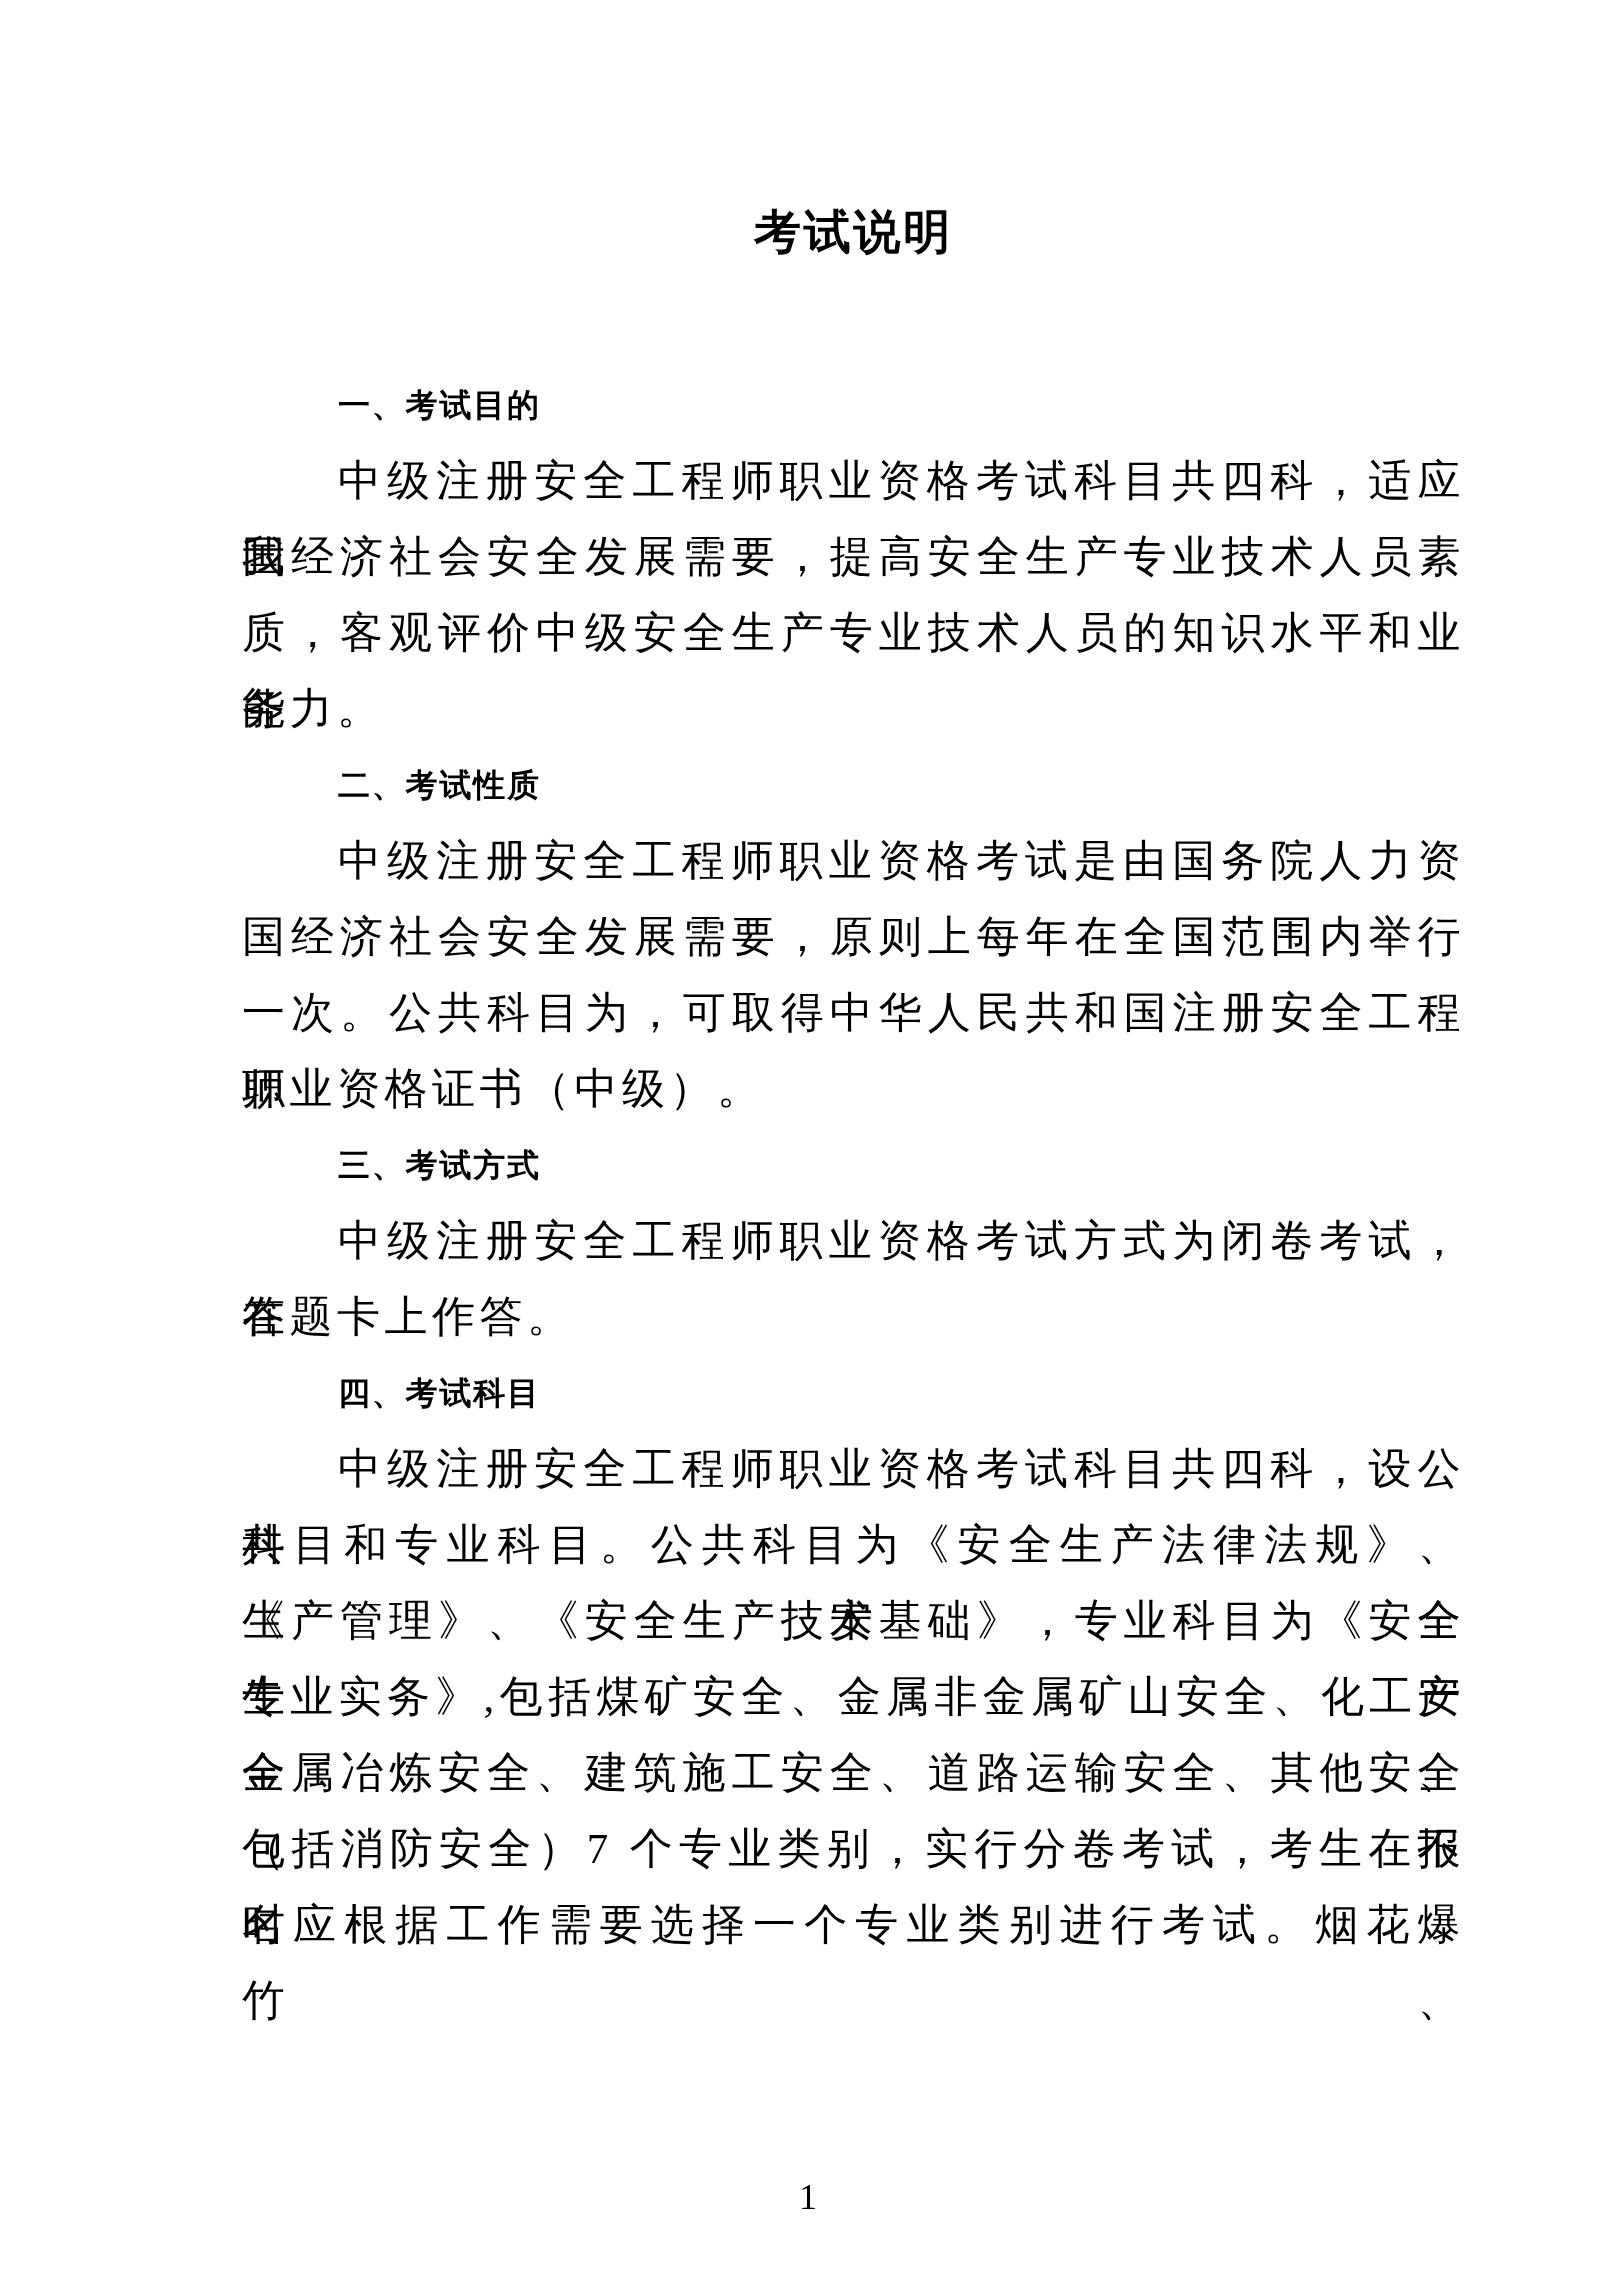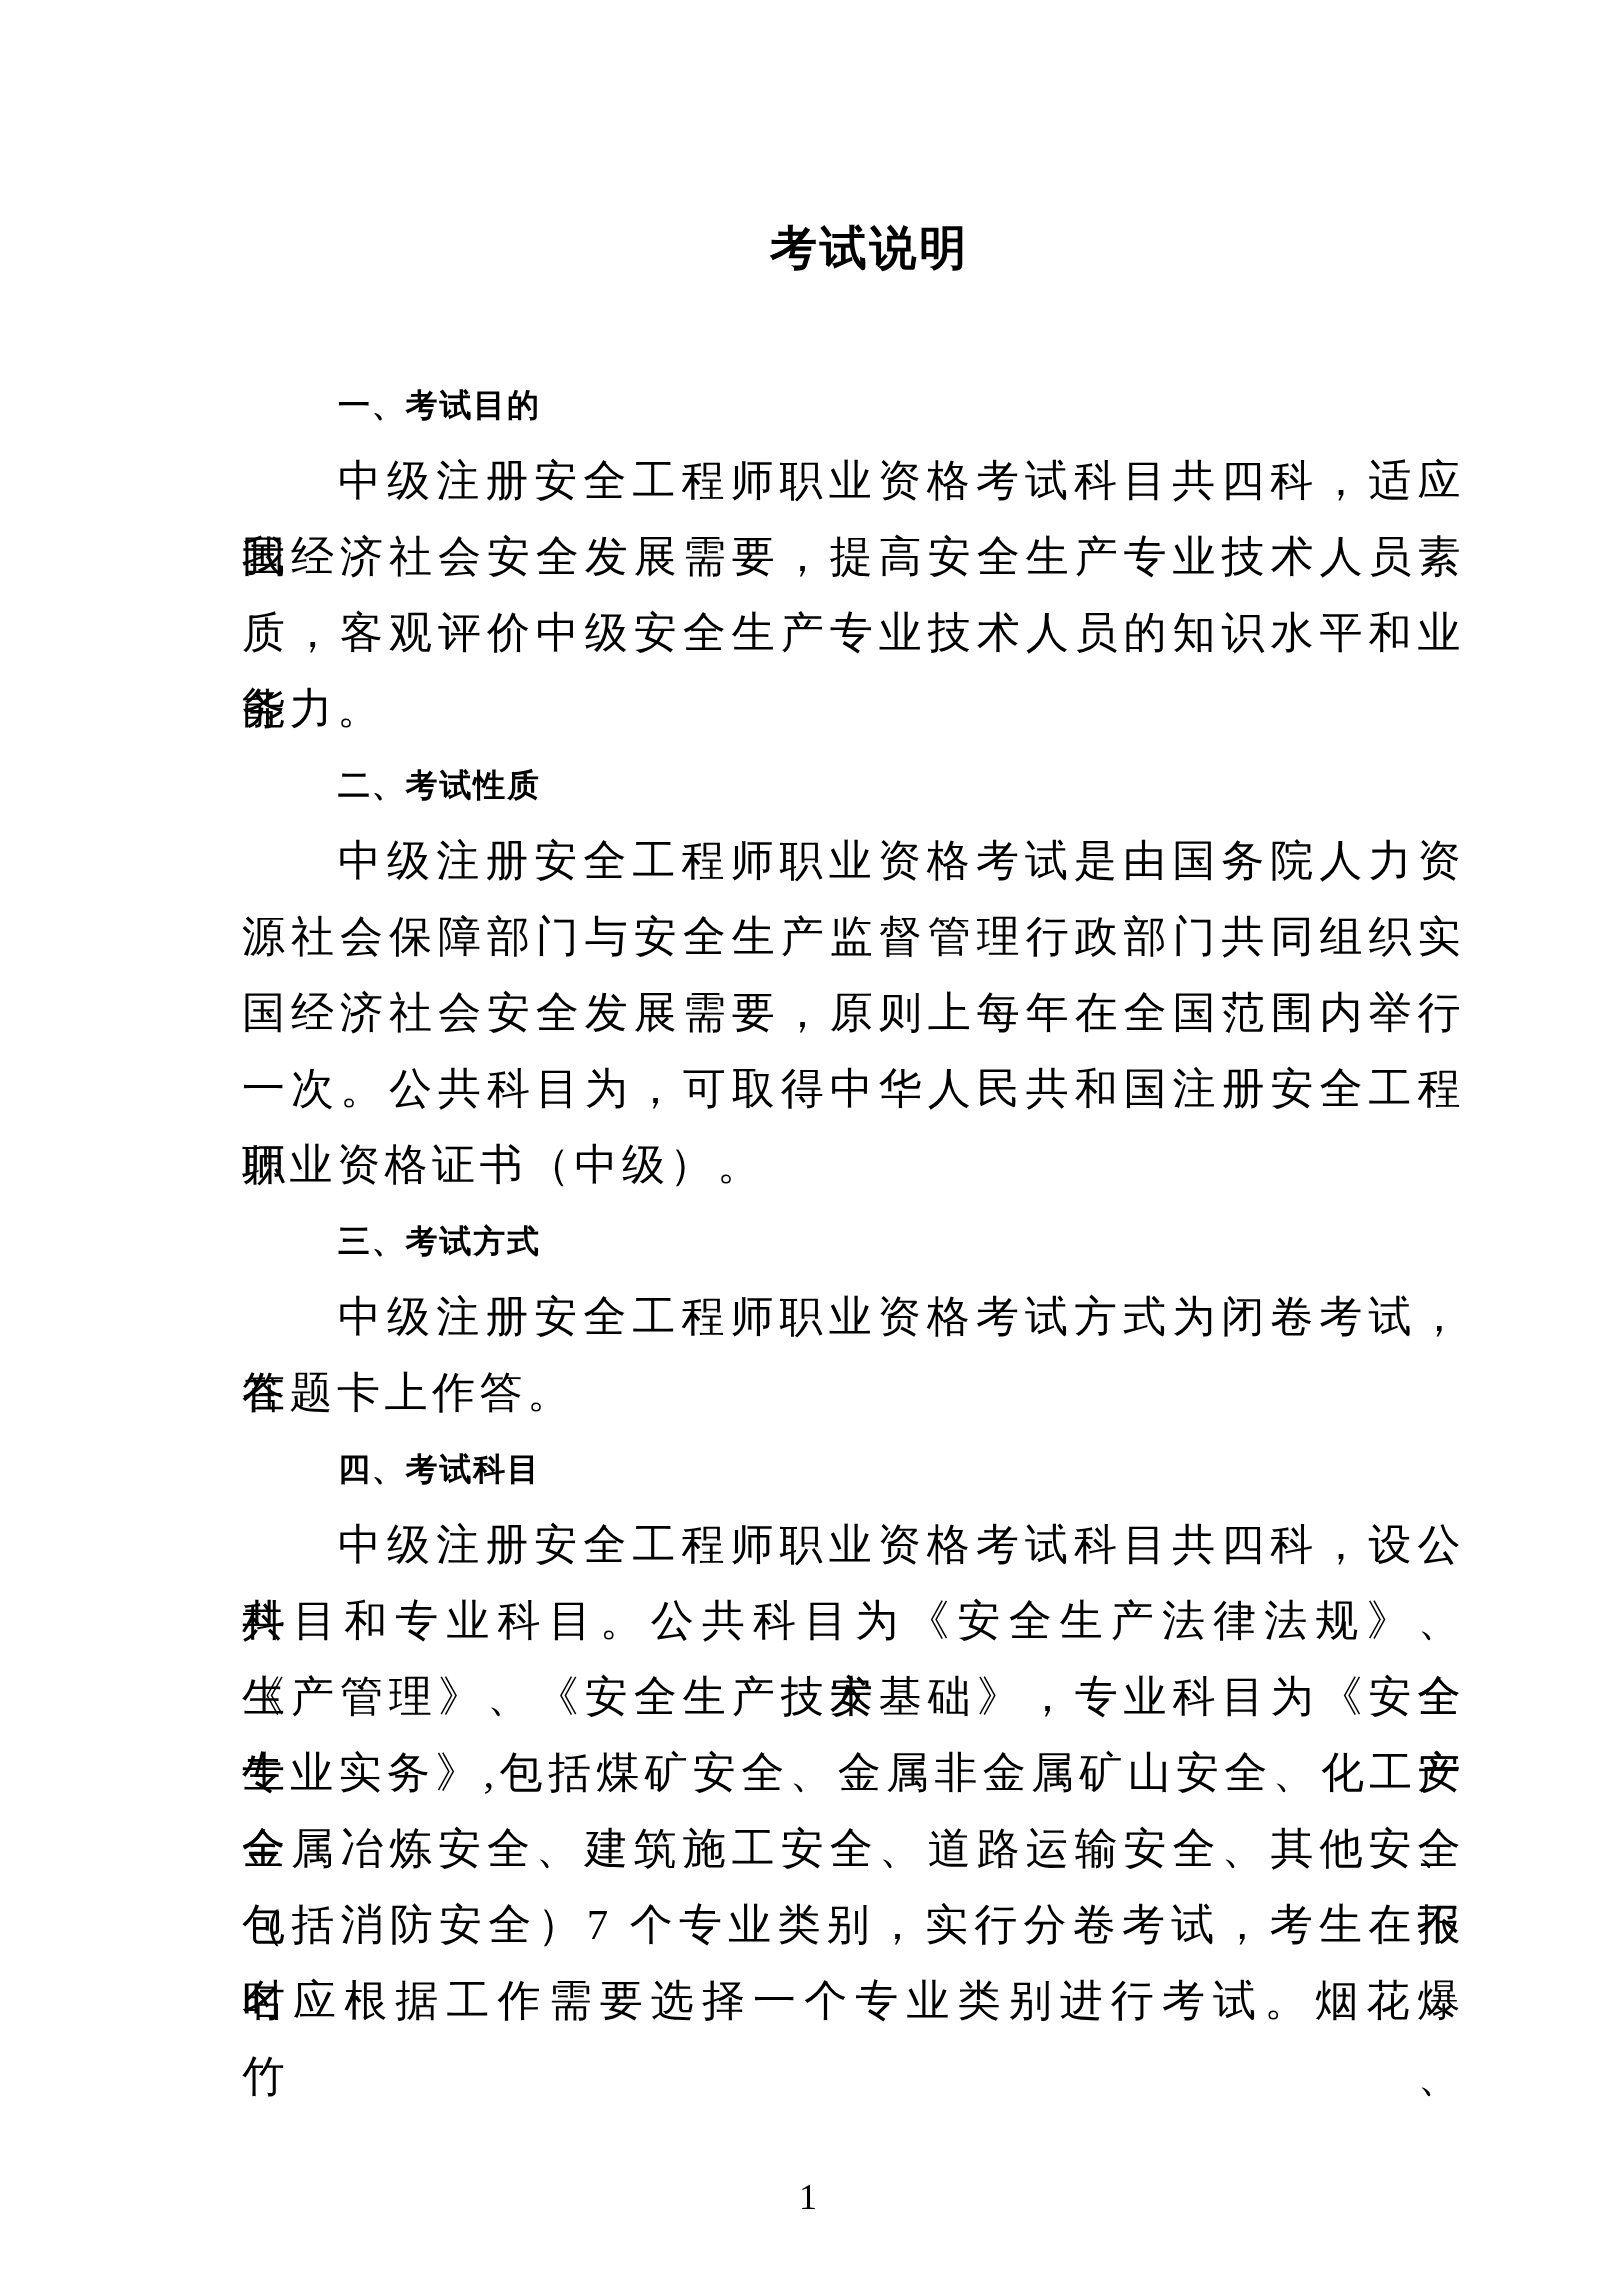--- a/index.html
+++ b/index.html
@@ -13,21 +13,21 @@
     height: 2285px;
     background: #ffffff;
     color: #000000;
     overflow: hidden;
   }
   .doc-title {
     position: absolute;
     top: 204px;
     left: 242px;
     width: 1223px;
-    margin: 16px;
+    margin: 0;
     text-align: center;
     font-family: "Liberation Sans", "DejaVu Sans", sans-serif;
     font-weight: 700;
     font-size: 47px;
     line-height: 56px;
     letter-spacing: 2.7px;
   }
   .content {
     position: absolute;
     top: 367px;
@@ -86,21 +86,20 @@
           <div class="line fill">国经济社会安全发展需要，提高安全生产专业技术人员素</div>
           <div class="line fill">质，客观评价中级安全生产专业技术人员的知识水平和业务</div>
           <div class="line">能力。</div>
         </div>
     </section>
 
     <section class="section">
       <h2 class="heading">二、考试性质</h2>
       <div class="lines">
           <div class="line indent fill">中级注册安全工程师职业资格考试是由国务院人力资</div>
-          <div class="line fill">源社会保障部门与安全生产监督管理行政部门共同组织实</div>
           <div class="line fill">国经济社会安全发展需要，原则上每年在全国范围内举行</div>
           <div class="line fill">一次。公共科目为，可取得中华人民共和国注册安全工程师</div>
           <div class="line">职业资格证书（中级）。</div>
         </div>
     </section>
 
     <section class="section">
       <h2 class="heading">三、考试方式</h2>
       <div class="lines">
           <div class="line indent fill">中级注册安全工程师职业资格考试方式为闭卷考试，在</div>

